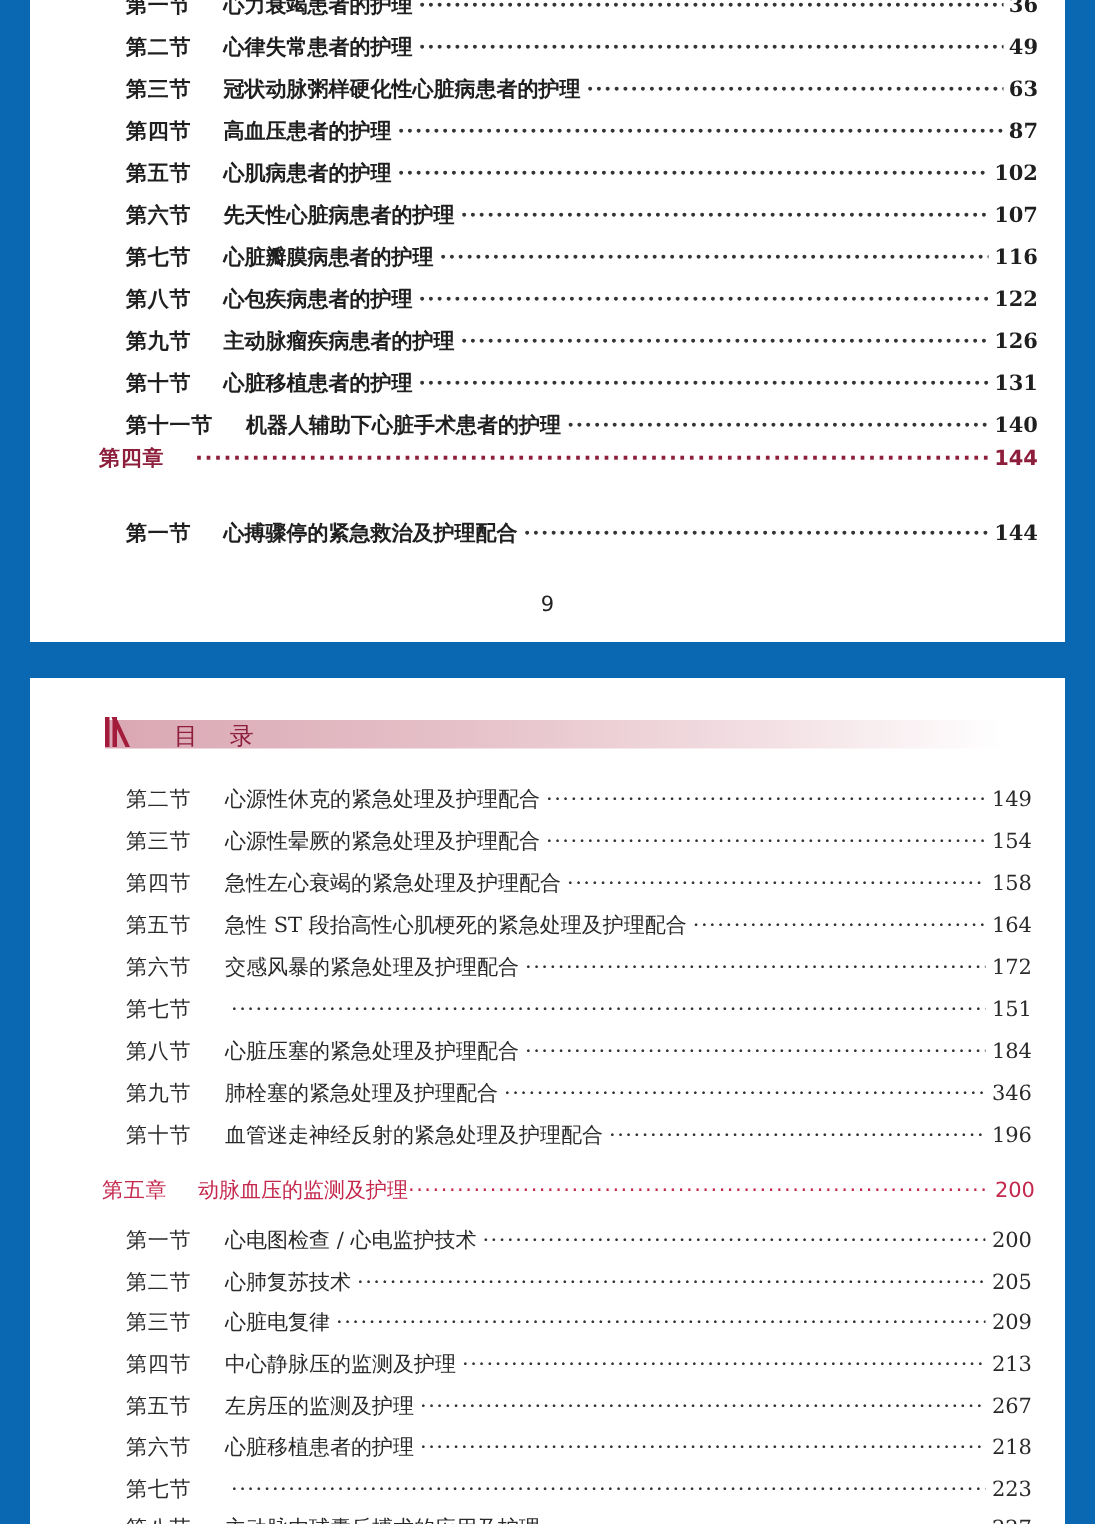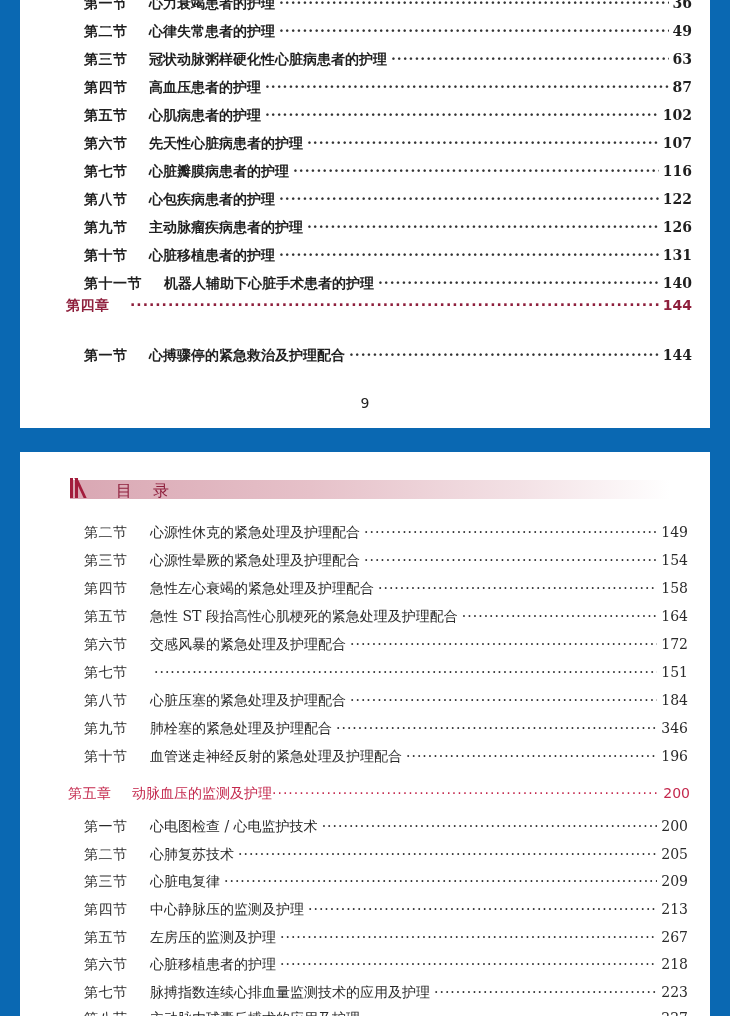--- a/index.html
+++ b/index.html
@@ -265,21 +265,20 @@
       <span class="num">267</span>
     </div>
     <div class="toc-row bot-sec" style="top:504px">
       <span class="sec">第六节</span>
       <span class="title">心脏移植患者的护理</span>
       <span class="dots"></span>
       <span class="num">218</span>
     </div>
     <div class="toc-row bot-sec" style="top:532px">
       <span class="sec">第七节</span>
-      <span class="title">脉搏指数连续心排血量监测技术的应用及护理</span>
       <span class="dots"></span>
       <span class="num">223</span>
     </div>
     <div class="toc-row bot-sec" style="top:558px">
       <span class="sec">第八节</span>
       <span class="title">主动脉内球囊反搏术的应用及护理</span>
       <span class="dots"></span>
       <span class="num">227</span>
     </div>
   </div>

